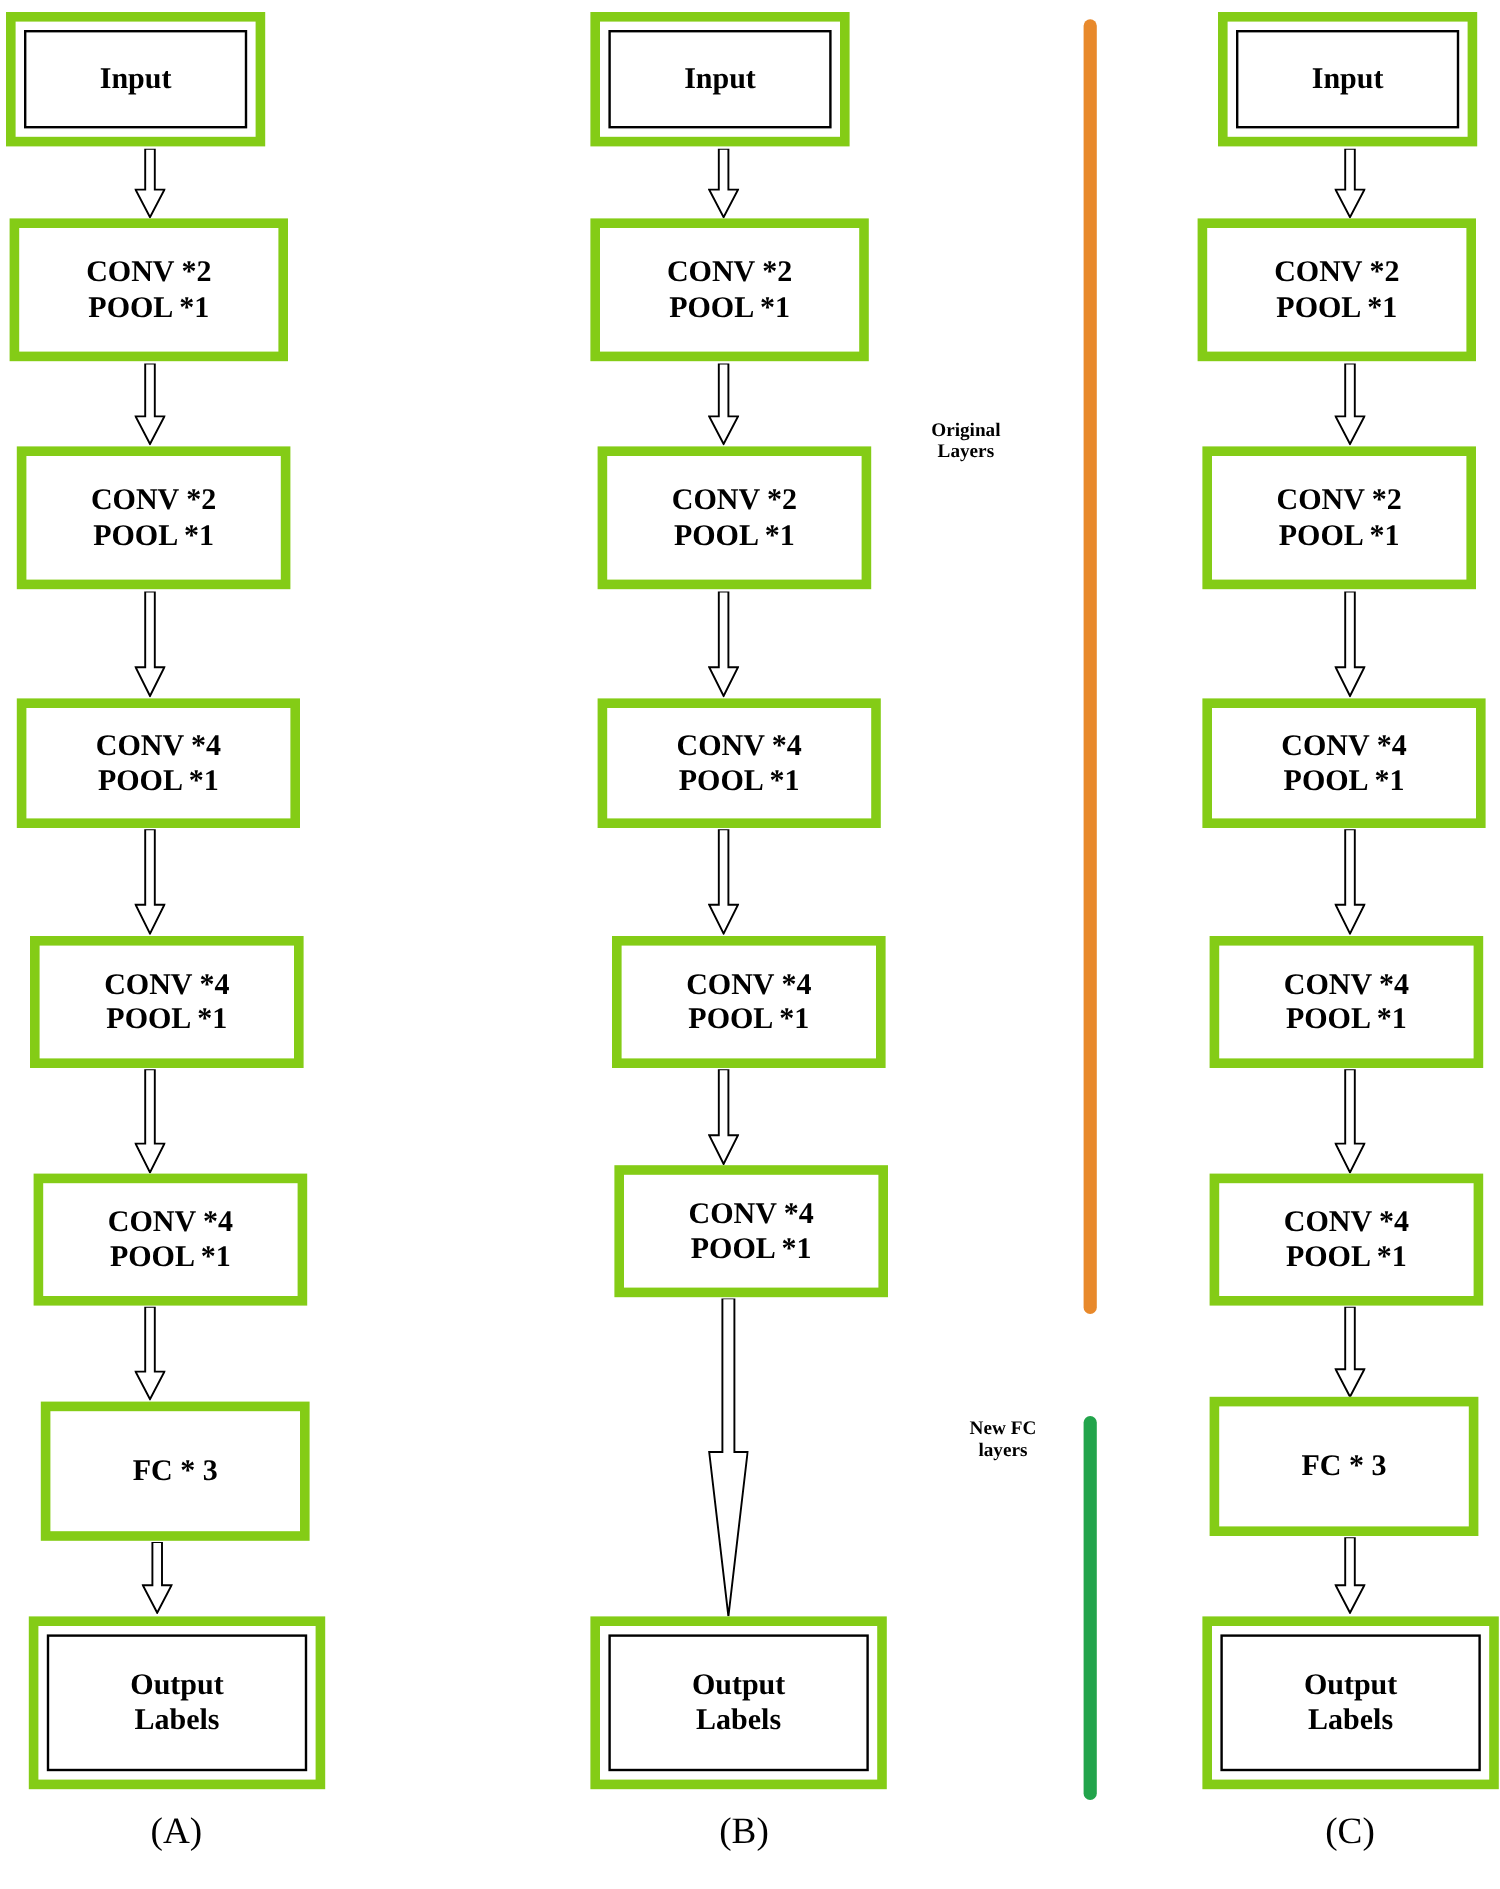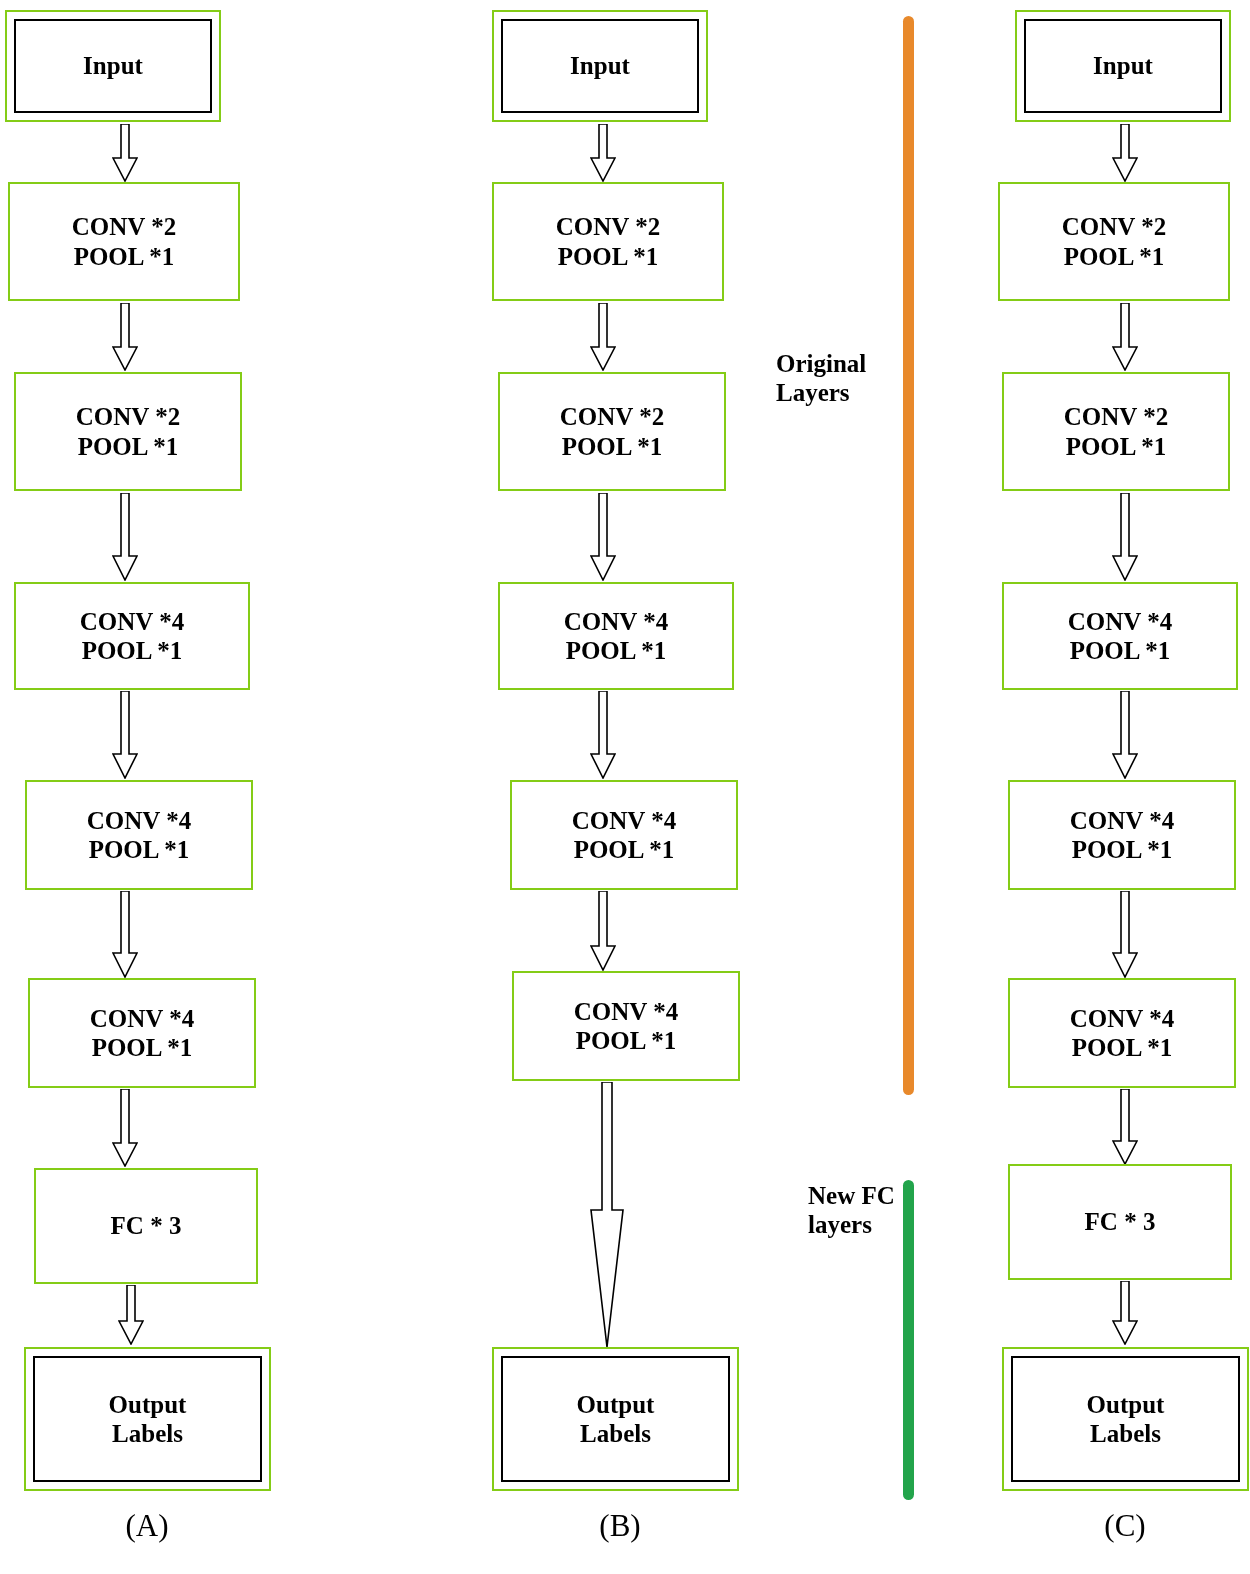--- a/index.html
+++ b/index.html
@@ -19,21 +19,21 @@
     position: absolute;
     top: 0;
   }
   .col-a { left: 0px;   width: 290px; }
   .col-b { left: 470px; width: 290px; }
   .col-c { left: 960px; width: 290px; }
 
   
   .box {
     position: absolute;
-    border: 2px solid #84cc16;
+    border: 8px solid #84cc16;
     box-sizing: border-box;
     background: #fff;
     display: flex;
     align-items: center;
     justify-content: center;
     text-align: center;
     font-weight: bold;
     font-size: 25px;
     line-height: 1.18;
   }
@@ -63,23 +63,23 @@
     position: absolute;
     width: 11px;
     border-radius: 6px;
   }
   .vbar.orange { background: #E8892B; }
   .vbar.green  { background: #22A44B; }
 
   .bar-label {
     position: absolute;
     font-weight: bold;
-    font-size: 25px;
+    font-size: 16px;
     line-height: 1.15;
-    text-align: left;
+    text-align: center;
   }
 
   .caption {
     position: absolute;
     font-size: 31px;
     text-align: center;
     width: 120px;
   }
 </style>
 </head>

